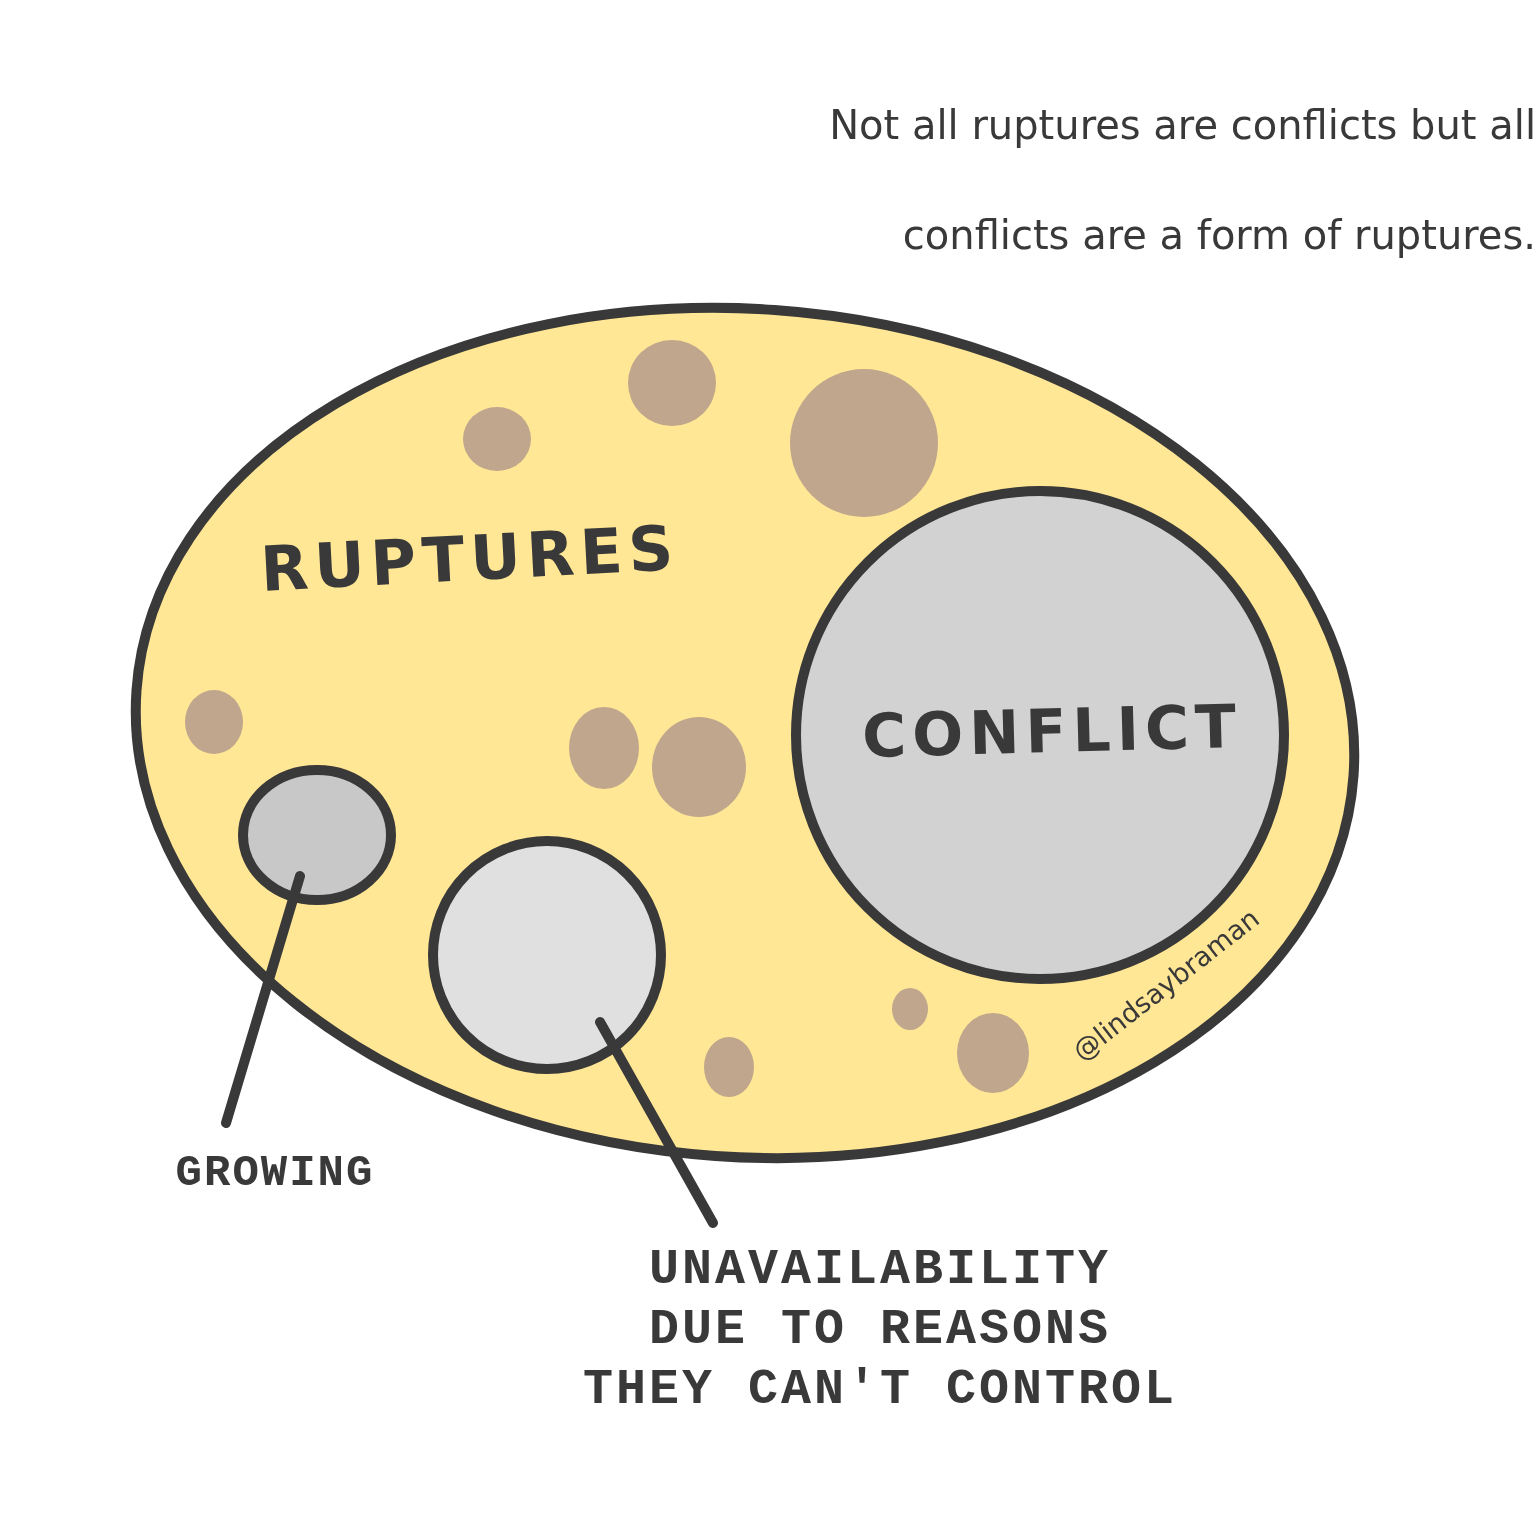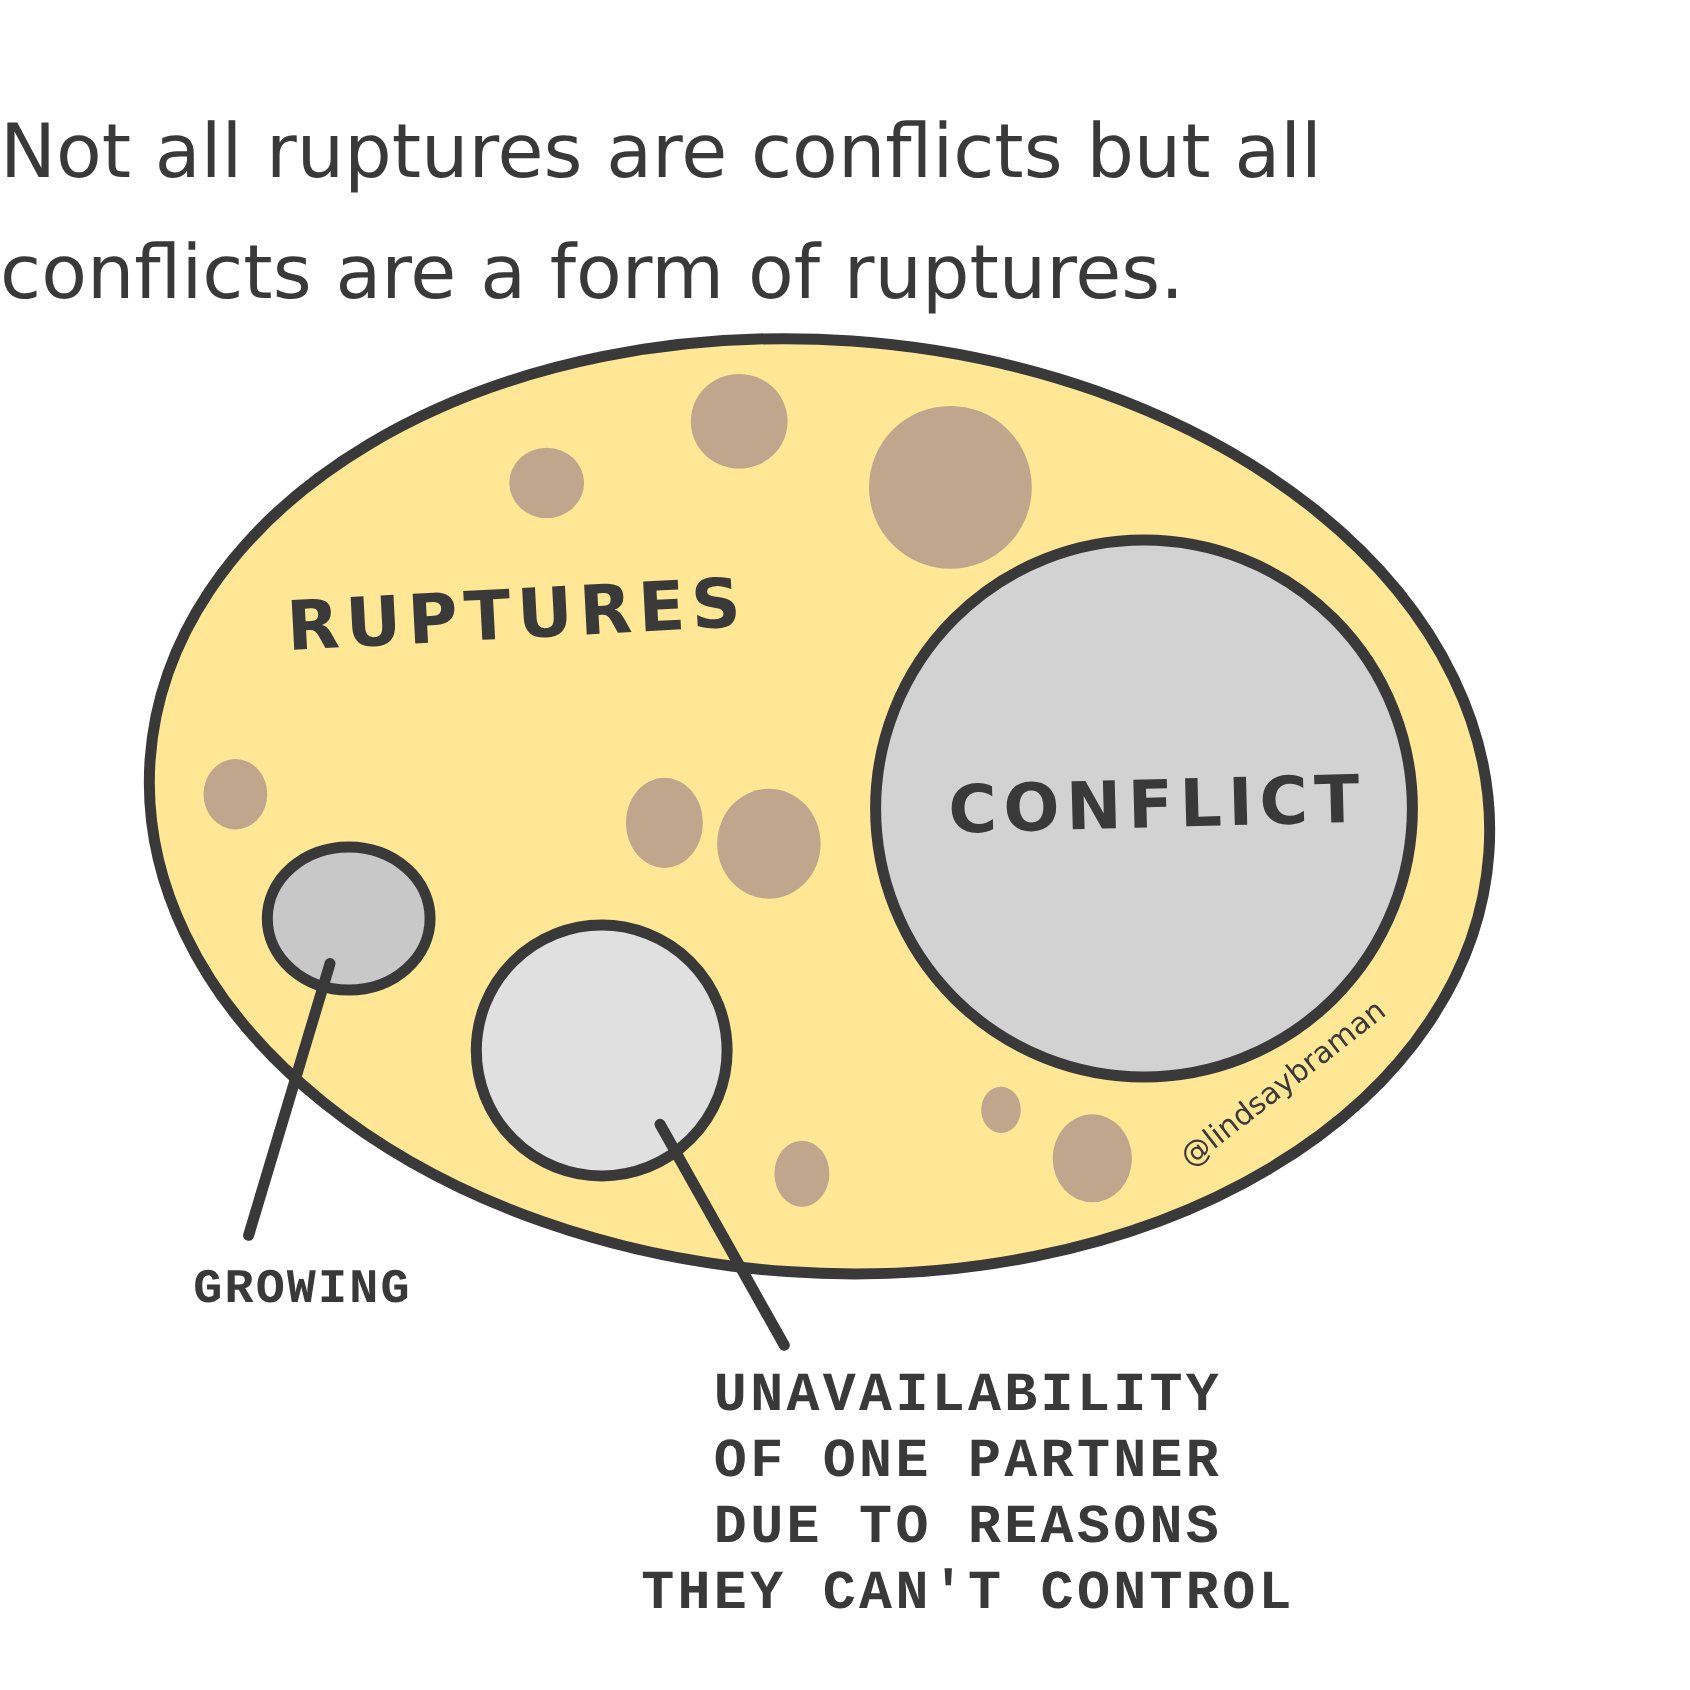--- a/index.html
+++ b/index.html
@@ -1,19 +1,19 @@
 <!DOCTYPE html>
 <html><head>
 <meta charset="utf-8">
 <style>
   html, body { margin: 0; padding: 0; background: #ffffff; }
   body { width: 1536px; height: 1536px; position: relative; overflow: hidden;
          font-family: "DejaVu Sans", sans-serif; color: #393939; }
-  .title { position: absolute; left: 0; top: 84px; width: 1536px; text-align: left;
-           font-family: "DejaVu Sans", sans-serif; font-size: 68px; line-height: 110px;
+  .title { position: absolute; left: 0; top: 70px; width: 1536px; text-align: right;
+           font-family: "DejaVu Sans", sans-serif; font-size: 40px; line-height: 110px;
            color: #393939; letter-spacing: 0px; font-weight: normal; }
   .title span { display: block; }
   svg.diagram { position: absolute; left: 0; top: 0; }
   .hand { font-family: "DejaVu Sans", sans-serif; font-weight: bold; fill: #393939; }
   .label { position: absolute; font-family: "DejaVu Sans", sans-serif; font-weight: bold;
            color: #393939; text-align: center; text-transform: uppercase; }
   .label span { display: block; font-family: Liberation Mono, monospace; }
   .lbl-growing { left: 120px; top: 1145px; width: 310px; font-size: 44px; line-height: 56px; letter-spacing: 2px; }
   .lbl-unavail { left: 560px; top: 1240px; width: 640px; font-size: 50px; line-height: 60px; letter-spacing: 3px; }
 </style>
@@ -55,16 +55,15 @@
 
   <text x="0" y="0" font-size="27" fill="#393939" font-family="DejaVu Sans, sans-serif" transform="translate(1082 1062) rotate(-38)">@lindsaybraman</text>
 </svg>
 
 <div class="label lbl-growing">
   <span>GROWING</span>
 </div>
 
 <div class="label lbl-unavail">
   <span>UNAVAILABILITY</span>
-  <span>OF ONE PARTNER</span>
   <span>DUE TO REASONS</span>
   <span>THEY CAN'T CONTROL</span>
 </div>
 
 </body></html>

